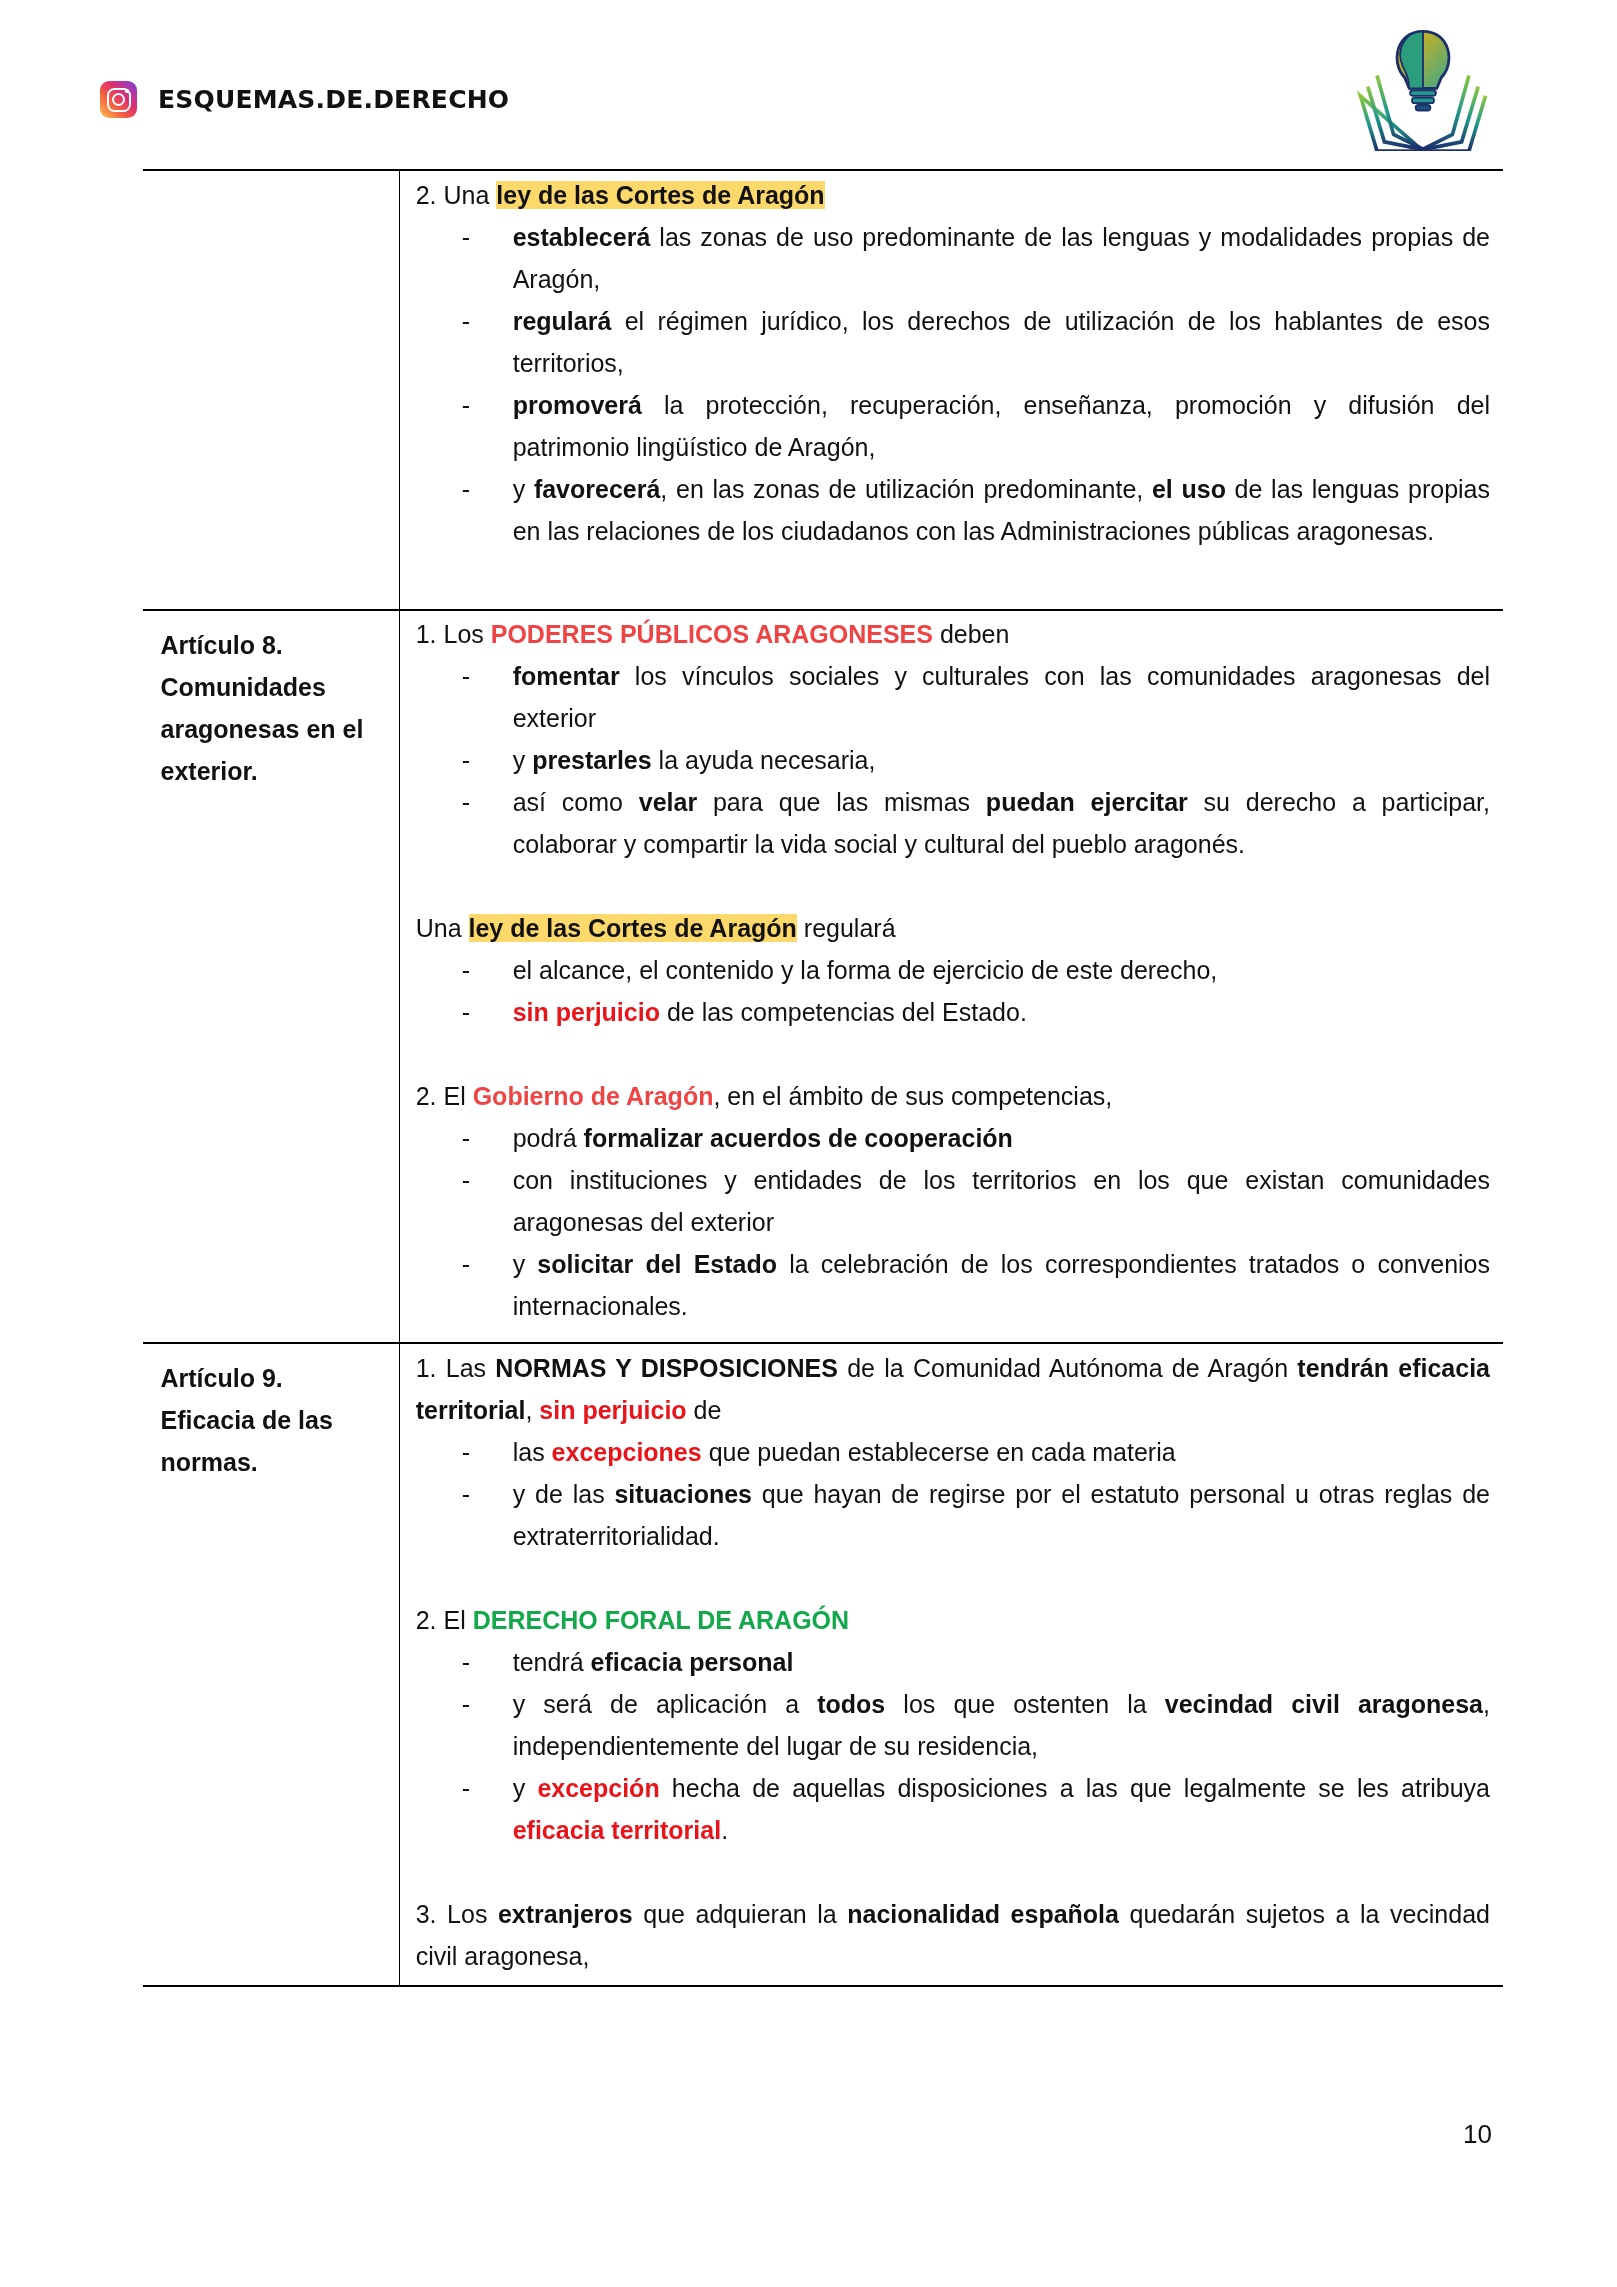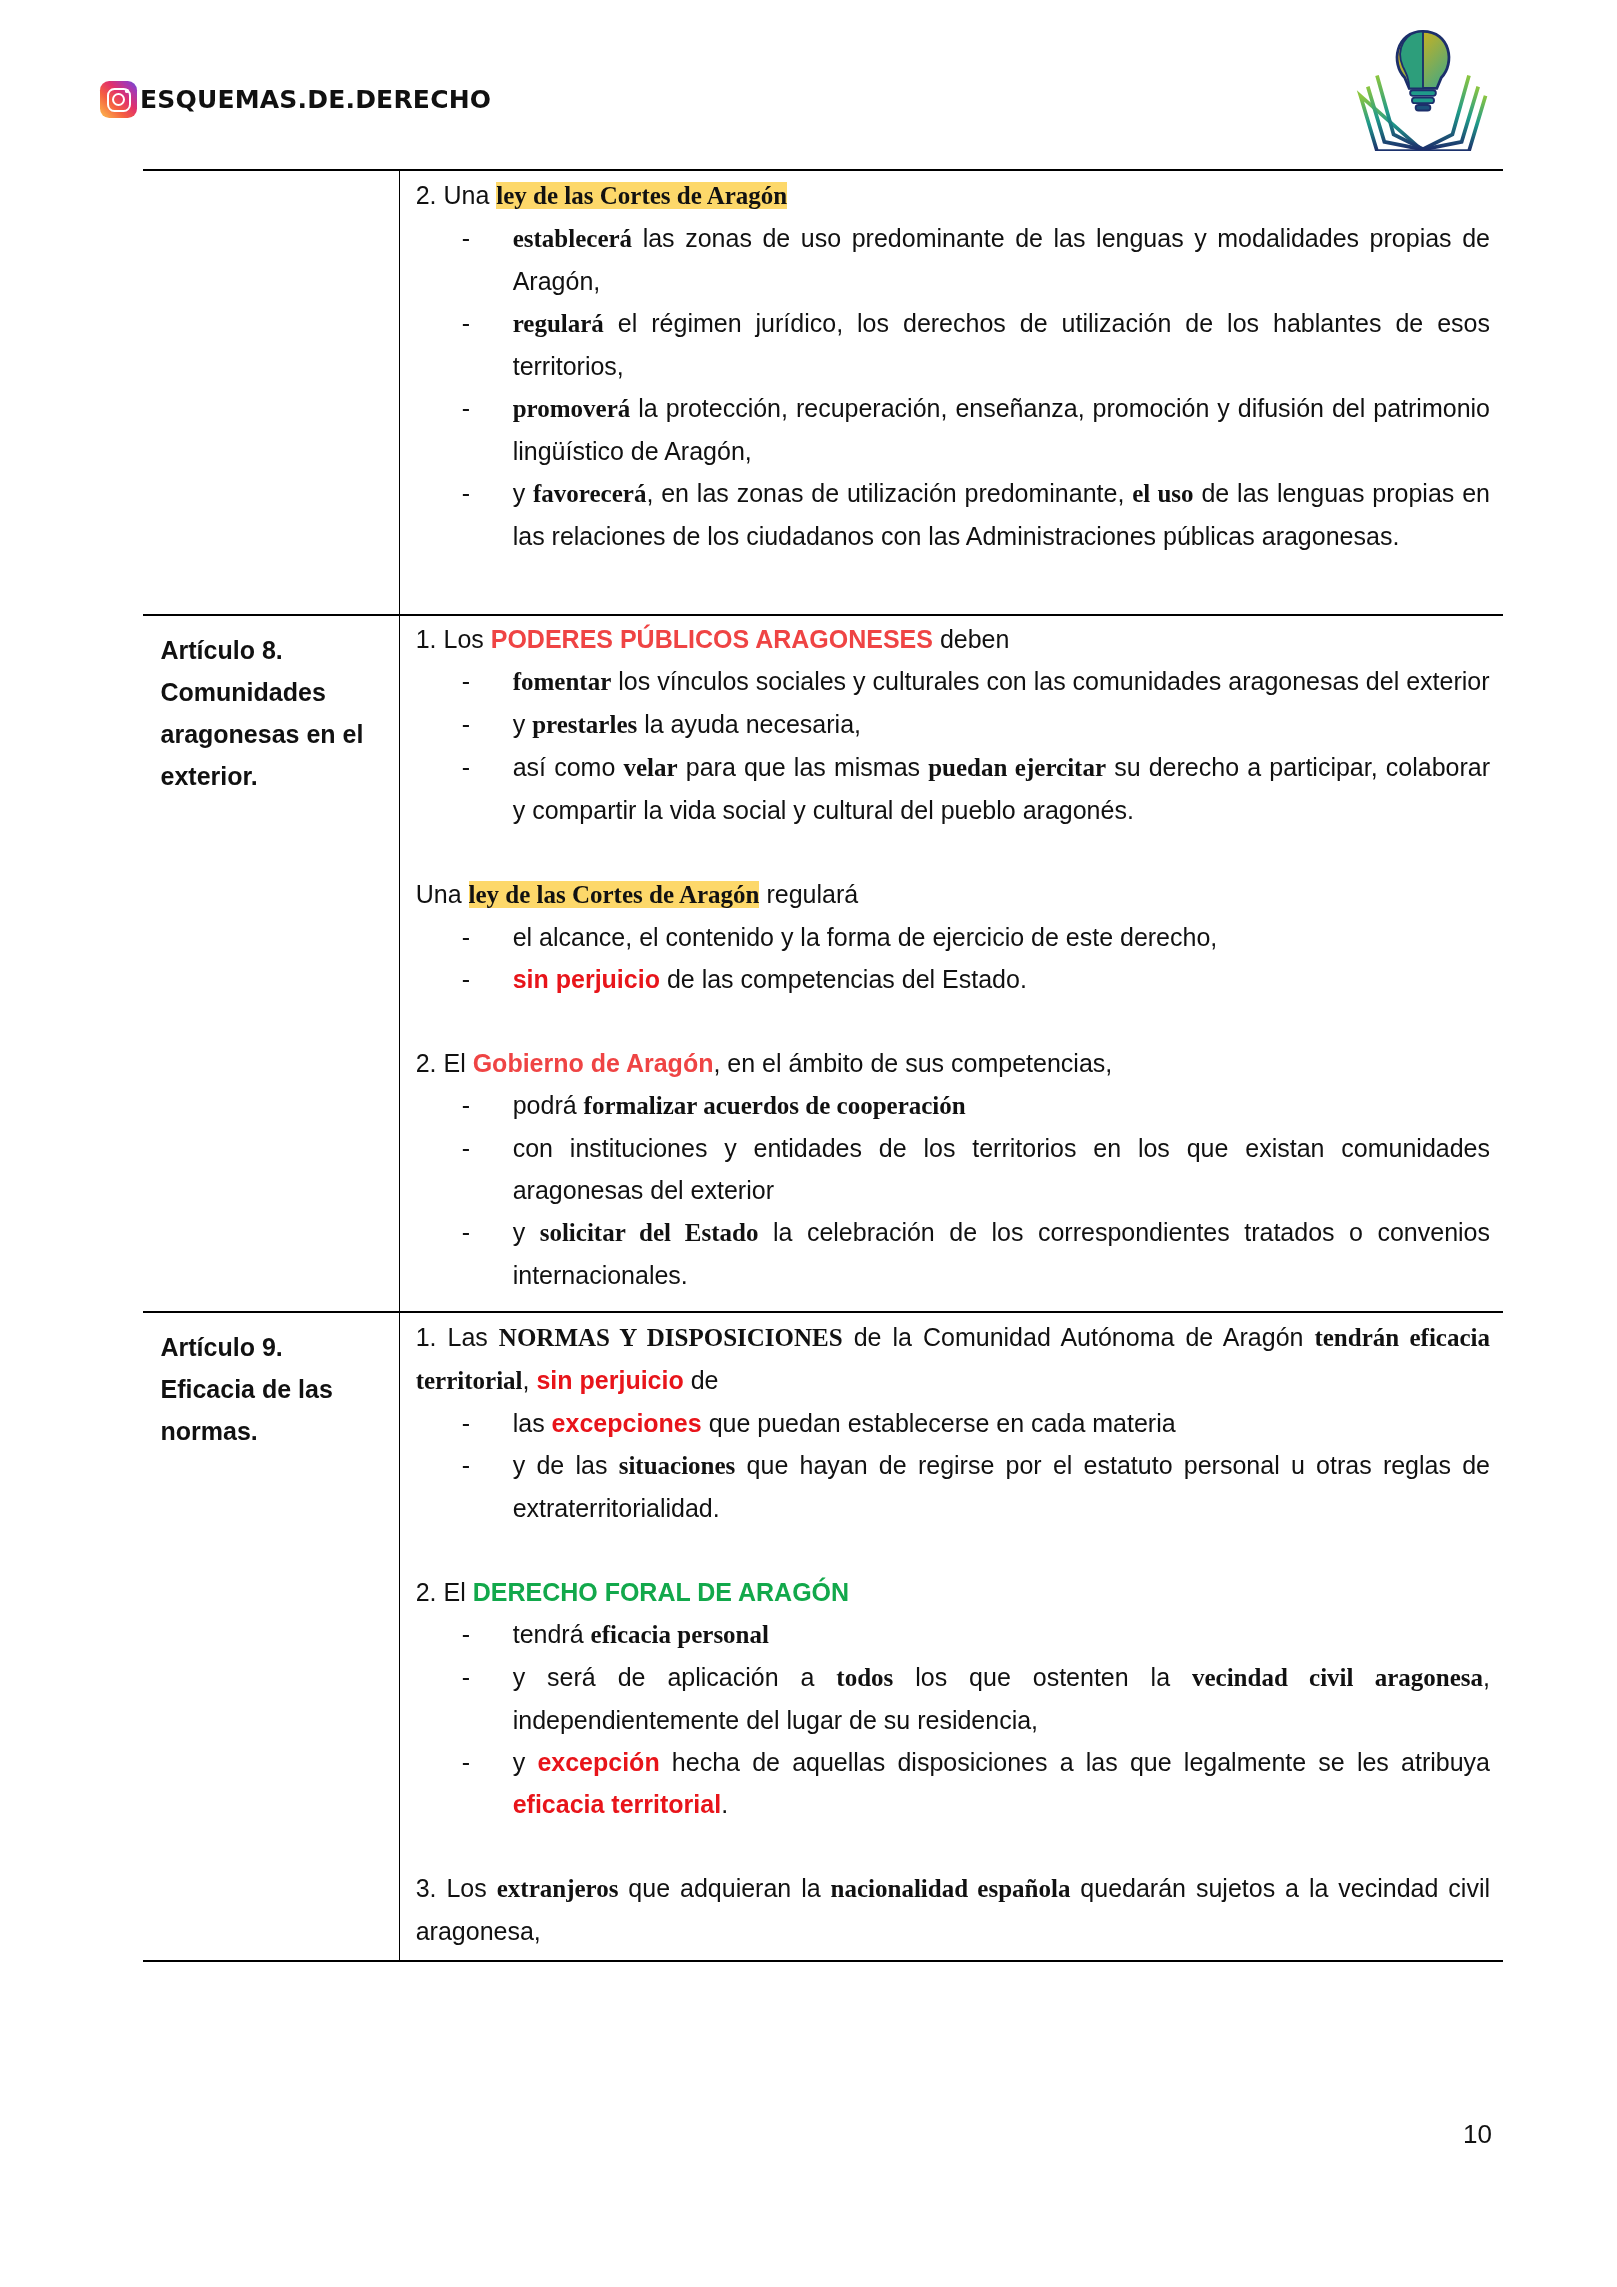--- a/index.html
+++ b/index.html
@@ -1,39 +1,39 @@
 <!DOCTYPE html>
 <html style="font-size:14.8px"><head>
 <meta charset="utf-8">
 <style>
   html, body { margin:0; padding:0; background:#ffffff; }
   body { width:1618px; height:2288px; position:relative; overflow:hidden;
          font-family:"Liberation Sans", sans-serif; color:#111; }
-  .brand { position:absolute; left:100px; top:81px; display:flex; align-items:center; gap:3px; }
+  .brand { position:absolute; left:100px; top:81px; display:flex; align-items:center; gap:21px; }
   .ig-icon { width:37px; height:37px; border-radius:9.2px;
     background:linear-gradient(45deg,#fdc04e 0%,#f56040 35%,#e1306c 60%,#a13ab8 85%,#5b51d8 100%);
     position:relative; }
   .ig-icon .ring { position:absolute; left:6.5px; top:6.5px; width:20px; height:20px; border:2.8px solid #fff; border-radius:7.4px; }
   .ig-icon .lens { position:absolute; left:12px; top:12px; width:9.2px; height:9.2px; border:2.8px solid #fff; border-radius:50%; }
   .ig-icon .dot { position:absolute; right:8.3px; top:8.3px; width:3.7px; height:3.7px; background:#fff; border-radius:50%; }
   .brand-name { font-family:"DejaVu Sans", sans-serif; font-weight:bold; font-size:25px; letter-spacing:0.2px; color:#111; }
   .logo { position:absolute; left:1340px; top:13px; width:166px; height:138px; }
 
   .table { position:absolute; left:143px; top:169px; width:1360px; border-top:2.8px solid #000; }
   .row { display:flex; border-bottom:2.8px solid #000; }
   .row.last { border-bottom:2.8px solid #000; }
   .col-a { width:245px; padding:13px 0 0 17.5px; border-right:1.8px solid #000; box-sizing:border-box; flex:none; width:257px; }
   .col-b { flex:1; padding:2.8px 13px 14.8px 15.7px; }
   .art-title { font-weight:bold; font-size:25px; line-height:42px; }
   .p { font-size:25px; line-height:42px; text-align:justify; margin:0; }
   .gap { height:42px; }
   .li { display:flex; font-size:25px; line-height:42px; text-align:justify; }
   .li .dash { width:97px; flex:none; padding-left:46px; box-sizing:border-box; }
   .li .txt { flex:1; }
-  b { font-weight:bold;font-family:Liberation Serif, serif; }
+  b { font-weight:bold; }
   .hl { background:#fdd86a; }
   .u { text-underline-offset:3.7px; }
   .red { color:#e8141a; font-weight:bold; }
   .blue { color:#ef4444; font-weight:bold; }
   .green { color:#12a84b; font-weight:bold; }
   .page-num { position:absolute; left:1463px; top:2119px; font-size:26px; }
 </style>
 </head>
 <body>
 

